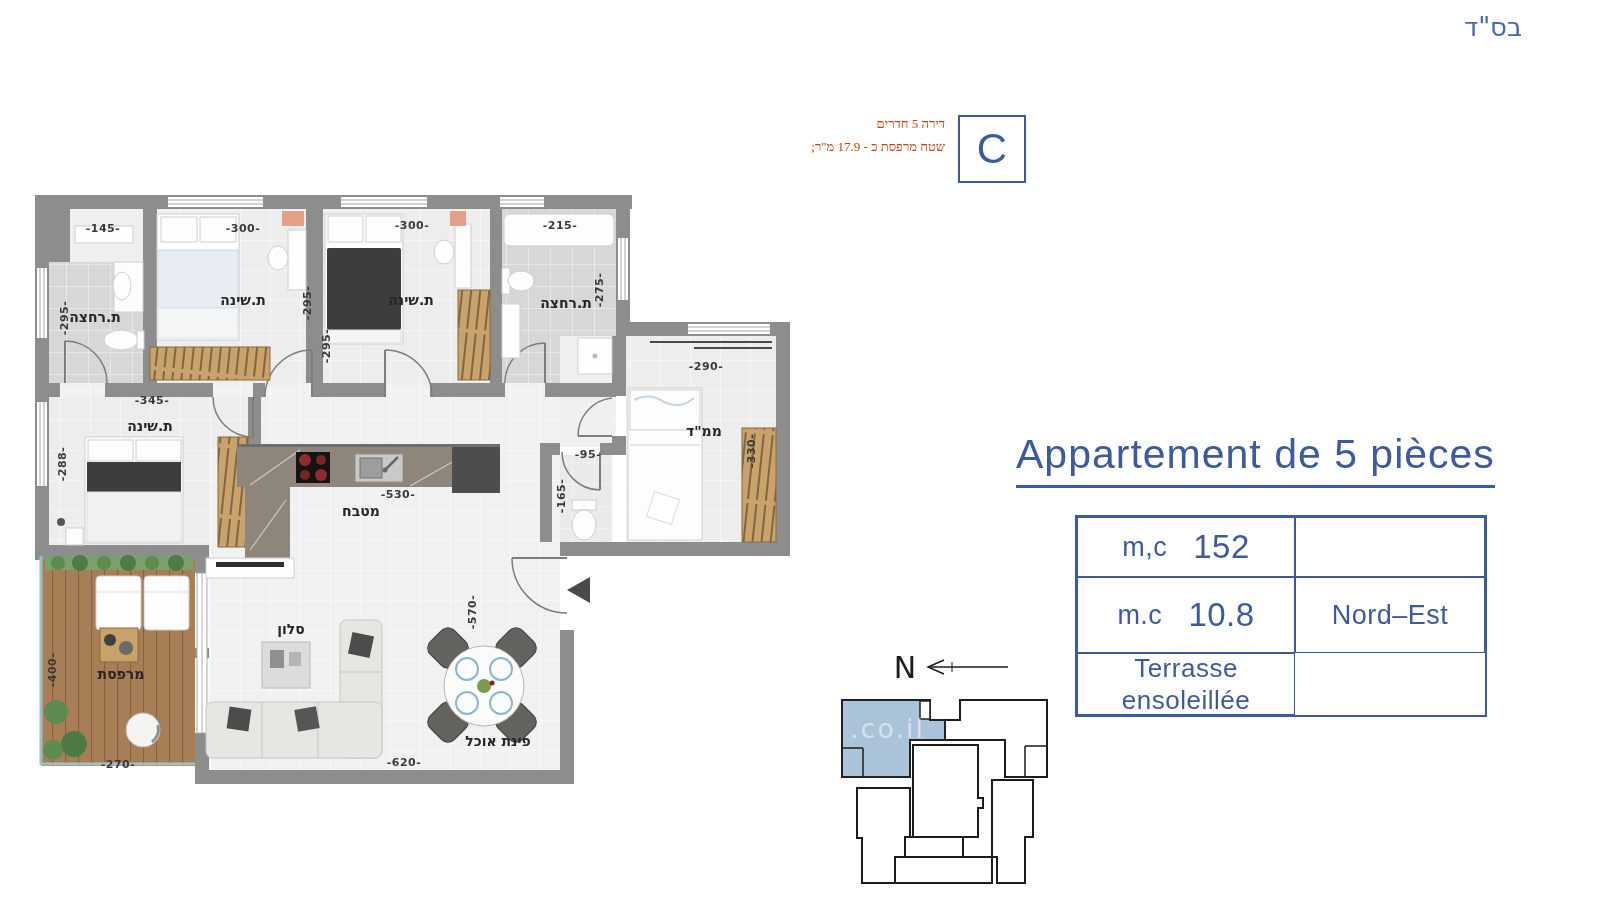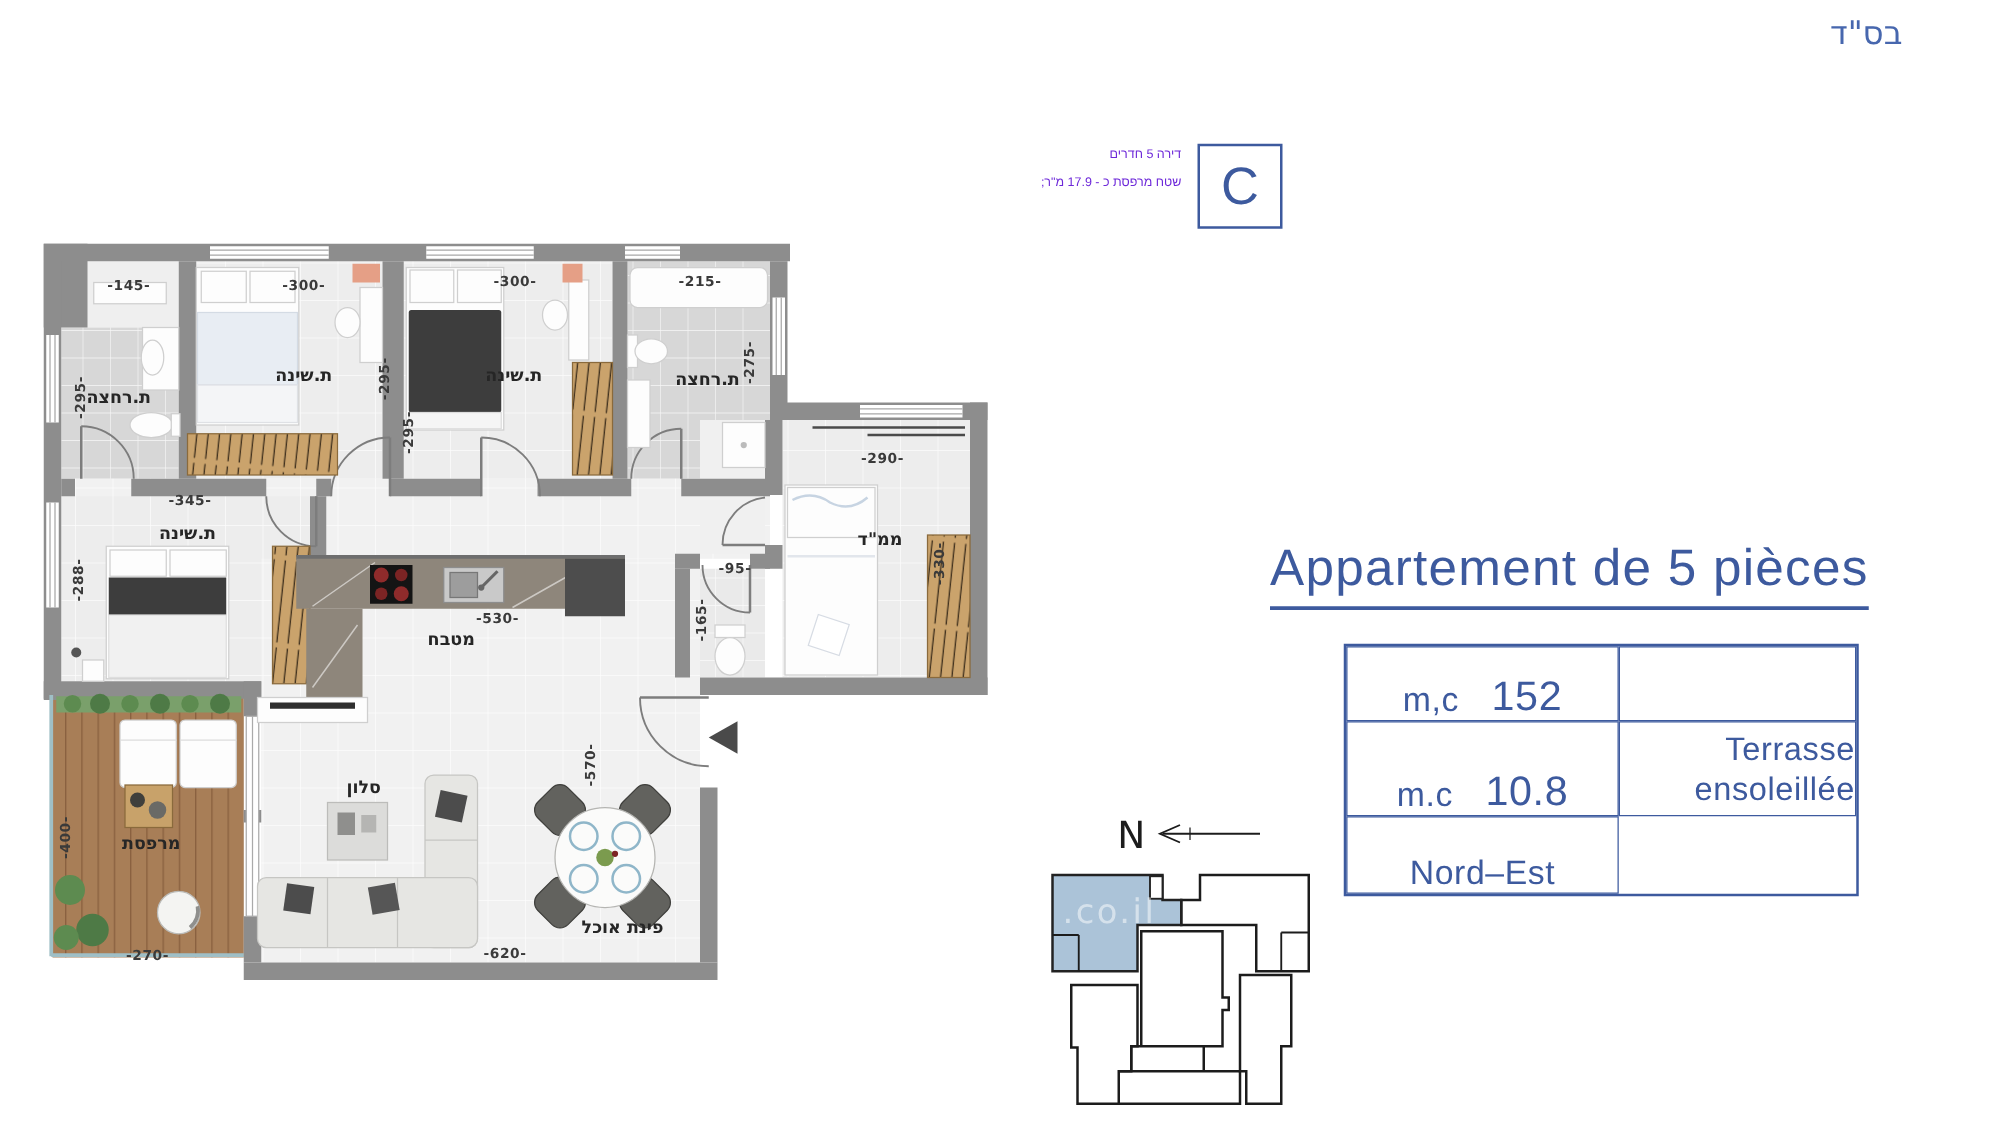--- a/index.html
+++ b/index.html
@@ -3,32 +3,32 @@
 <meta charset="utf-8">
 <style>
   html,body{margin:0;padding:0;background:#ffffff;}
   .canvas{position:relative;width:1600px;height:900px;background:#ffffff;overflow:hidden;
           font-family:"Liberation Sans",sans-serif;}
 
   .bsd{position:absolute;top:12px;right:78px;font-size:26px;color:#4767ae;
        font-family:"DejaVu Sans",sans-serif;}
 
   .unit-info{position:absolute;top:112px;left:640px;width:305px;direction:rtl;text-align:right;
-             color:#6d28d9;font-size:10px;line-height:23px;font-family:Liberation Sans, sans-serif;}
+             color:#c2410c;font-size:13px;line-height:23px;font-family:Liberation Serif, serif;}
   .unit-box{position:absolute;left:958px;top:115px;width:64px;height:64px;border:2px solid #3d5a9e;
             display:flex;align-items:center;justify-content:center;
             font-size:42px;color:#3d5a9e;background:#fff;}
 
   .main-title{position:absolute;left:1016px;top:394px;font-size:41px;color:#3d5a9e;
               letter-spacing:1px;border-bottom:3px solid #3d5a9e;padding-bottom:7px;white-space:nowrap;margin-top:37px;}
 
   .spec-table{position:absolute;left:1075px;top:515px;width:408px;border:2.5px solid #3d5a9e;
               display:grid;grid-template-columns:218px 1fr;grid-template-rows:60px 76px 62px;
               color:#3d5a9e;background:#fff;}
-  .spec-table .cell{border:1.3px solid #3d5a9e;display:flex;align-items:flex-end;justify-content:center;
+  .spec-table .cell{border:1.3px solid #3d5a9e;display:flex;align-items:center;justify-content:center;
                     font-size:27px;letter-spacing:.5px;}
   .spec-table .cell .lbl{margin-right:26px;}
   .spec-table .cell .big{font-size:33px;}
   .spec-table .two-line{flex-direction:column;line-height:1.25;font-size:26px;}
 
   svg text{font-family:"DejaVu Sans",sans-serif;}
   .wall{fill:#8d8d8d;}
   .dim{font-size:11px;font-weight:bold;fill:#3a3a3a;letter-spacing:.5px;}
   .room{font-size:14px;font-weight:bold;fill:#262626;}
   .fix{fill:#fdfdfd;stroke:#cfcfcf;stroke-width:1;}
@@ -56,25 +56,25 @@
   <div class="spec-table">
     <div class="cell">
       <span class="lbl">m,c</span>
       <span class="big">152</span>
     </div>
     <div class="cell"></div>
     <div class="cell">
       <span class="lbl">m.c</span>
       <span class="big">10.8</span>
     </div>
+    <div class="cell">Nord–Est</div>
     <div class="cell two-line">
       <div>Terrasse</div>
       <div>ensoleillée</div>
     </div>
-    <div class="cell">Nord–Est</div>
   </div>
 
   <svg style="position:absolute;left:0;top:0;" width="810" height="800" viewBox="0 0 810 800">
     <defs>
       <pattern id="tileL" width="30" height="30" patternUnits="userSpaceOnUse">
         <path d="M30 0 H0 V30" fill="none" stroke="#ffffff" stroke-width="1.2" opacity="0.8"></path>
       </pattern>
       <pattern id="tileS" width="22" height="22" patternUnits="userSpaceOnUse">
         <path d="M22 0 H0 V22" fill="none" stroke="#ffffff" stroke-width="1" opacity="0.8"></path>
       </pattern>

